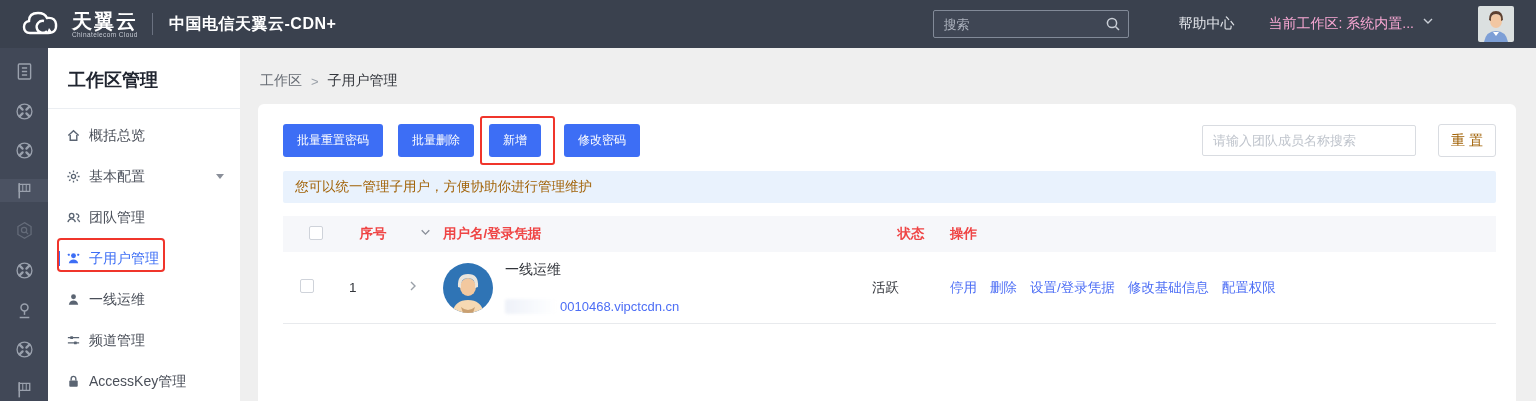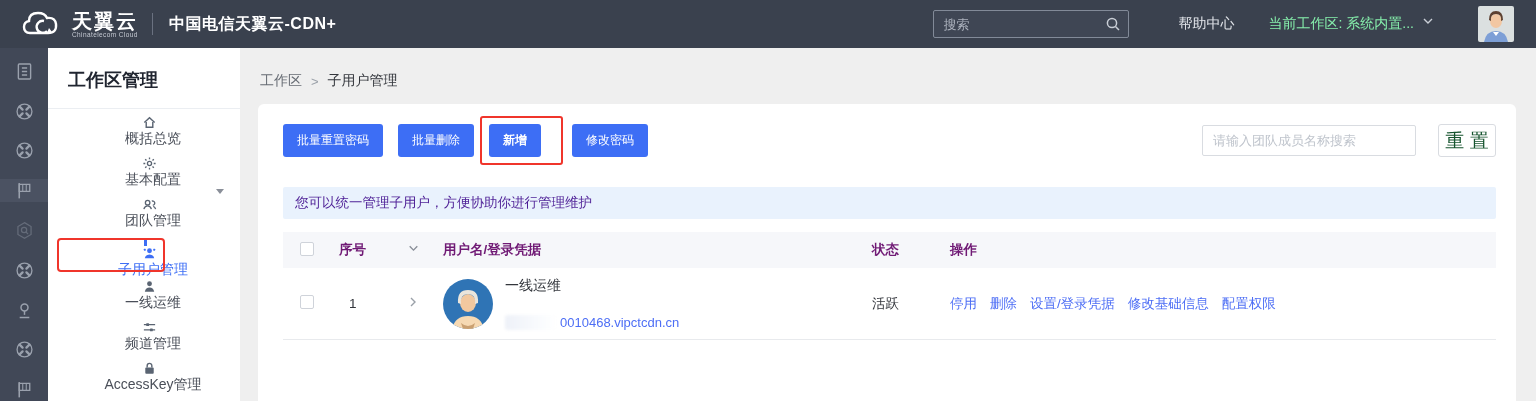--- a/index.html
+++ b/index.html
@@ -17,39 +17,39 @@
   .hdr-divider { width:1px; height:22px; background:#6a7180; margin:0 16px 0 14px; }
   .app-title { color:#fff; font-size:16px; font-weight:bold; letter-spacing:.5px; }
   .hdr-spacer { flex:1; }
   .hdr-search { position:relative; width:196px; height:28px; margin-right:50px; }
   .hdr-search input { width:100%; height:100%; background:#3f4654; border:1px solid #828a98;
     border-radius:2px; color:#d7dbe2; font-size:13px; padding:0 30px 0 10px; outline:none;
     font-family:"Liberation Sans",sans-serif; }
   .hdr-search input::placeholder { color:#aeb4bf; }
   .hdr-search .mag { position:absolute; right:8px; top:6px; width:16px; height:16px; }
   .hdr-link { color:#e3e6eb; font-size:14px; margin-right:34px; cursor:pointer; }
-  .workspace { display:flex; align-items:flex-start; color:#86efac; font-size:14px; }
+  .workspace { display:flex; align-items:flex-start; color:#f9a8d4; font-size:14px; }
   .chev-dn { width:12px; height:12px; margin-left:8px; }
   .hdr-avatar { width:36px; height:36px; margin:0 22px 0 44px; border-radius:2px; overflow:hidden; }
 
   
   .rail { position:absolute; left:0; top:48px; width:48px; height:353px; background:#414857;
     display:flex; flex-direction:column; align-items:center; padding-top:12px; gap:17px; }
   .rail-item { width:48px; height:24px; display:flex; align-items:center; justify-content:center; cursor:pointer; }
   .rail-item.lit { background:#4b5262; }
   .rail-item svg { width:21px; height:21px; }
   .rail-item.dim svg { opacity:.4; }
 
   
   .sidebar { position:absolute; left:48px; top:48px; width:192px; height:353px; background:#fff; }
   .sb-title { font-size:18px; font-weight:bold; color:#202530; padding:20px 0 0 20px; }
   .sb-divider { height:1px; background:#ebeef2; margin:16px 0 6px 0; }
   .sb-list { list-style:none; }
   .sb-item { height:41px; display:flex; align-items:center; padding-left:18px;
-    font-size:14px; color:#4a4f59; cursor:pointer;flex-direction:column; }
+    font-size:14px; color:#4a4f59; cursor:pointer; }
   .sb-item svg { width:15px; height:15px; margin-right:8px; flex:none; }
   .sb-item .stroke { stroke:#5a6472; }
   .sb-item .fill { fill:#5a6472; }
   .sb-item.active { color:#3d6ef5; }
   .sb-item.active .fill { fill:#3d6ef5; }
   .active-bar { width:3px; height:15px; background:#3d6ef5; margin:0 6px 0 -9px; }
   .sb-caret { margin-left:auto; margin-right:16px; width:0; height:0;
     border-left:4.5px solid transparent; border-right:4.5px solid transparent;
     border-top:5.5px solid #8a8f99; }
 
@@ -60,38 +60,38 @@
   .bc-sep { color:#9aa0a8; margin:0 9px; font-size:13px; }
   .bc-cur { color:#33363c; }
   .card { position:absolute; left:18px; top:48px; right:20px; height:320px; background:#fff;
     border-radius:6px 6px 0 0; padding:20px 20px 0 25px; }
 
   .toolbar { position:relative; height:33px; display:flex; align-items:center; }
   .btn-blue { background:#3d6ef5; border:none; color:#fff; height:33px; padding:0 14px;
     font-size:12px; border-radius:3px; margin-right:15px; cursor:pointer;
     font-family:"Liberation Sans",sans-serif; }
   .red-wrap { position:relative; display:inline-block; margin-right:15px; }
-  .red-wrap .btn-blue { margin-right:16px;font-weight:bold; }
+  .red-wrap .btn-blue { margin-right:8px; }
   .anno-box { position:absolute; border:2px solid #f0352b; border-radius:3px; pointer-events:none; z-index:20; }
   .anno-add { left:-9px; right:-6px; top:-8px; bottom:-8px; }
   .anno-subuser { position:absolute; left:57px; top:238px; width:108px; height:34px;
     border:2px solid #f0352b; border-radius:4px; pointer-events:none; z-index:20; }
   .tb-right { position:absolute; right:0; top:0; display:flex; align-items:center; }
   .tb-search { width:214px; height:31px; border:1px solid #d9dce1; border-radius:2px;
     font-size:13px; padding:0 10px; color:#333; outline:none; font-family:"Liberation Sans",sans-serif; }
   .tb-search::placeholder { color:#bfc4cc; }
   .btn-reset { margin-left:22px; width:58px; height:33px; background:#fff; border:1px solid #d9dce1;
-    border-radius:3px; font-size:19px; color:#14532d; cursor:pointer;
+    border-radius:3px; font-size:14px; color:#a16207; cursor:pointer;
     font-family:"Liberation Sans",sans-serif; }
 
-  .notice { margin-top:30px; height:32px; background:#e9f2fd; border-radius:2px;
-    line-height:32px; padding:0 12px; font-size:13.5px; color:#4c1d95; }
+  .notice { margin-top:14px; height:32px; background:#e9f2fd; border-radius:2px;
+    line-height:32px; padding:0 12px; font-size:13.5px; color:#a16207; }
 
   .thead { margin-top:13px; height:36px; background:#f6f7fa; display:flex; align-items:center;
-    font-size:13.5px; font-weight:bold; color:#701a75; }
+    font-size:13.5px; font-weight:bold; color:#ef4444;text-align:center; }
   .trow { height:72px; display:flex; align-items:center; border-bottom:1px solid #e8eaed;
     font-size:13.5px; color:#33363c; }
   .col-cb { width:48px; padding-left:17px; }
   .col-idx { width:76px; padding-left:8px; }
   .col-chev { width:36px; }
   .col-user { flex:1; display:flex; align-items:center; }
   .col-status { width:78px; }
   .col-actions { width:546px; display:flex; align-items:center; gap:13px; }
   .cb { display:inline-block; width:14px; height:14px; border:1px solid #cfd3da; border-radius:2px;
     background:#fff; cursor:pointer; }

